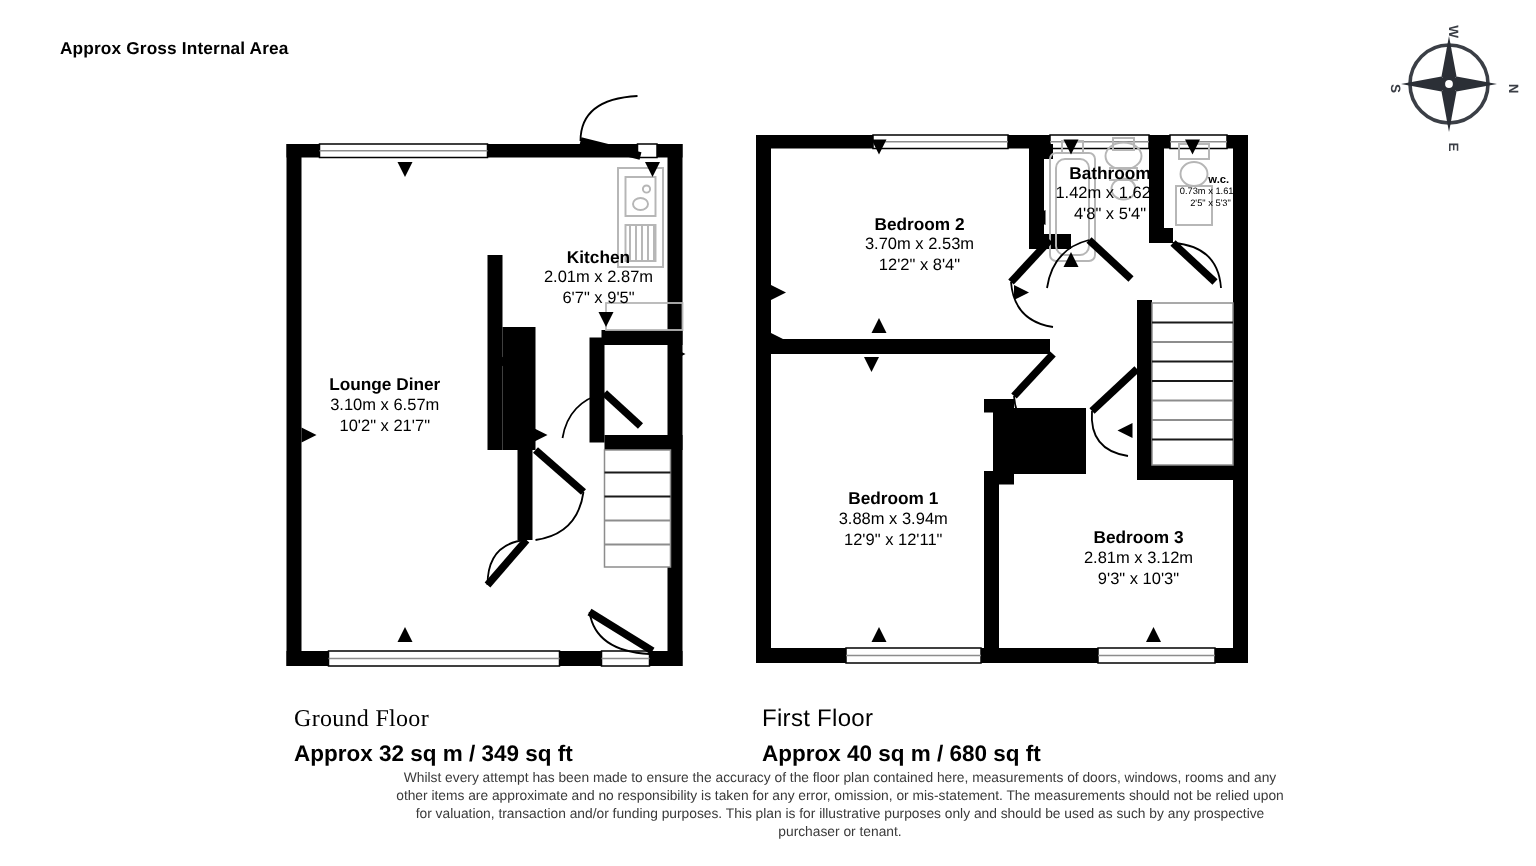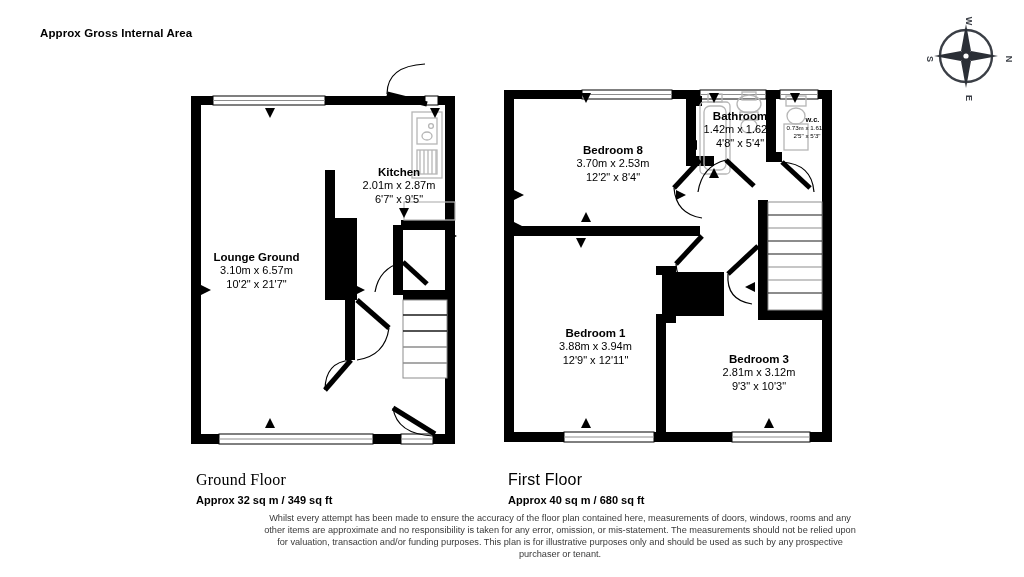--- a/index.html
+++ b/index.html
@@ -68,21 +68,21 @@
 
   
   .floor-title {
     position: absolute;
     font-size: 16px;
     font-weight: normal;
     letter-spacing: .2px;
   }
   .floor-area {
     position: absolute;
-    font-size: 11px;
+    font-size: 15px;
     font-weight: bold;
   }
   #disclaimer {
     position: absolute;
     left: 212px;
     top: 512px;
     width: 600px;
     text-align: center;
     font-size: 9.2px;
     line-height: 12.1px;
@@ -229,21 +229,21 @@
     <polygon points="255,48 265,48 260,58"></polygon>
     <polygon points="164,186 164,176 154,181"></polygon>
     <polygon points="272,181 272,171 282,176"></polygon>
     <polygon points="224,148 234,148 229,158"></polygon>
     <polygon points="180,235 180,225 190,230"></polygon>
   </g>
 </svg>
 </div>
 
 <div class="room-label" style="left:179px; top:250px; width:155px;">
-  <div class="rname">Lounge Ground</div>
+  <div class="rname">Lounge Diner</div>
   <div class="rdim">3.10m x 6.57m</div>
   <div class="rdim">10'2" x 21'7"</div>
 </div>
 
 <div class="room-label" style="left:343px; top:165px; width:112px;">
   <div class="rname">Kitchen</div>
   <div class="rdim">2.01m x 2.87m</div>
   <div class="rdim">6'7" x 9'5"</div>
 </div>
 
@@ -377,21 +377,21 @@
     <polygon points="207,90 207,80 197,85"></polygon>
     <polygon points="286,90 286,80 276,85"></polygon>
     <polygon points="300,33 310,33 305,43"></polygon>
     <polygon points="286,98 286,88 276,93"></polygon>
     <polygon points="332,98 332,88 342,93"></polygon>
   </g>
 </svg>
 </div>
 
 <div class="room-label" style="left:538px; top:143px; width:150px;">
-  <div class="rname">Bedroom 8</div>
+  <div class="rname">Bedroom 2</div>
   <div class="rdim">3.70m x 2.53m</div>
   <div class="rdim">12'2" x 8'4"</div>
 </div>
 
 <div class="room-label" style="left:690px; top:109px; width:100px;">
   <div class="rname">Bathroom</div>
   <div class="rdim">1.42m x 1.62m</div>
   <div class="rdim">4'8" x 5'4"</div>
 </div>
 

